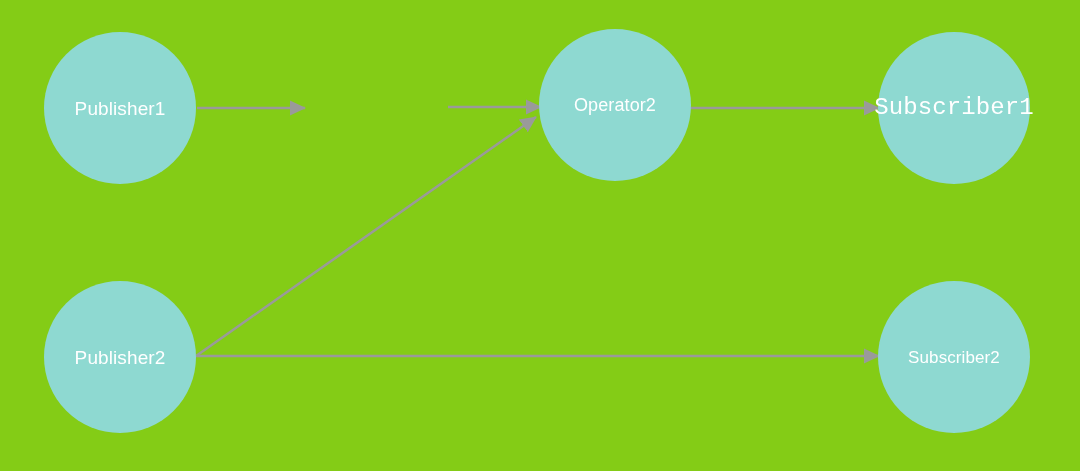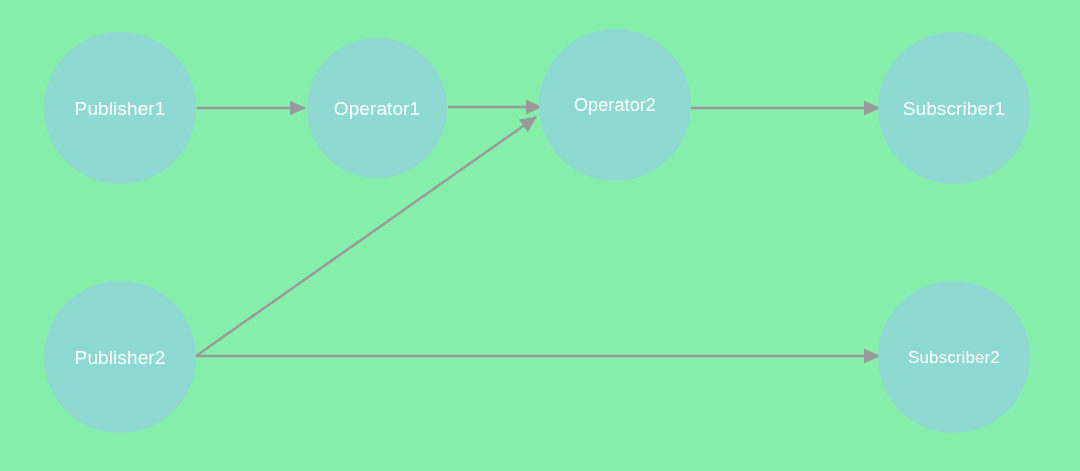--- a/index.html
+++ b/index.html
@@ -44,50 +44,47 @@
     letter-spacing: 0.1px;
     white-space: nowrap;
     text-align: center;
     line-height: 1;
     user-select: none;
   }
 </style>
 </head>
 <body style="background: rgb(238, 239, 240);">
 
-<div id="diagram-canvas" style="background: #86efac; width: 1080px; height: 471px;">
+<div id="diagram-canvas" style="background: #84cc16; width: 1080px; height: 471px;">
 
   <svg id="edge-layer" viewBox="0 0 1080 471" width="1080" height="471" xmlns="http://www.w3.org/2000/svg">
     <defs>
       <marker id="arrowhead" markerWidth="7" markerHeight="7" refX="6.2" refY="3.5" orient="auto" markerUnits="strokeWidth">
         <path d="M 0 0.4 L 6.6 3.5 L 0 6.6 z" fill="#9a9a9a"></path>
       </marker>
     </defs>
 
     <line class="edge" stroke="#9a9a9a" stroke-width="2.5" marker-end="url(#arrowhead)" x1="197" y1="108" x2="305" y2="108"></line>
     <line class="edge" stroke="#9a9a9a" stroke-width="2.5" marker-end="url(#arrowhead)" x1="448" y1="107" x2="541" y2="107"></line>
     <line class="edge" stroke="#9a9a9a" stroke-width="2.5" marker-end="url(#arrowhead)" x1="690" y1="108" x2="879" y2="108"></line>
     <line class="edge" stroke="#9a9a9a" stroke-width="2.5" marker-end="url(#arrowhead)" x1="196" y1="356" x2="536" y2="117"></line>
     <line class="edge" stroke="#9a9a9a" stroke-width="2.5" marker-end="url(#arrowhead)" x1="196" y1="356" x2="879" y2="356"></line>
   </svg>
 
   <div class="node" style="left: 44px; top: 32px; width: 152px; height: 152px; background: rgb(142, 217, 209);">
     <span class="node-label" style="color: rgb(255, 255, 255); font-size: 19px;">Publisher1</span>
   </div>
 
-  <div class="node" style="left: 307px; top: 38px; width: 140px; height: 140px; background: rgb(142, 217, 209);">
-    <span class="node-label" style="color: rgb(255, 255, 255); font-size: 19px;">Operator1</span>
-  </div>
 
   <div class="node" style="left: 539px; top: 29px; width: 152px; height: 152px; background: rgb(142, 217, 209);">
     <span class="node-label" style="color: rgb(255, 255, 255); font-size: 18px;">Operator2</span>
   </div>
 
   <div class="node" style="left: 878px; top: 32px; width: 152px; height: 152px; background: rgb(142, 217, 209);">
-    <span class="node-label" style="color: rgb(255, 255, 255); font-size: 19px;">Subscriber1</span>
+    <span class="node-label" style="color: rgb(255, 255, 255); font-size: 24px; font-family: Liberation Mono, monospace;">Subscriber1</span>
   </div>
 
   <div class="node" style="left: 44px; top: 281px; width: 152px; height: 152px; background: rgb(142, 217, 209);">
     <span class="node-label" style="color: rgb(255, 255, 255); font-size: 19px; text-align: center;">Publisher2</span>
   </div>
 
   <div class="node" style="left: 878px; top: 281px; width: 152px; height: 152px; background: rgb(142, 217, 209);">
     <span class="node-label" style="color: rgb(255, 255, 255); font-size: 17px;">Subscriber2</span>
   </div>
 

